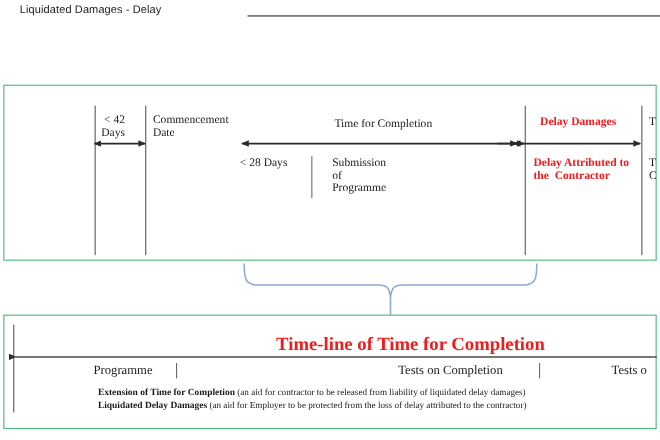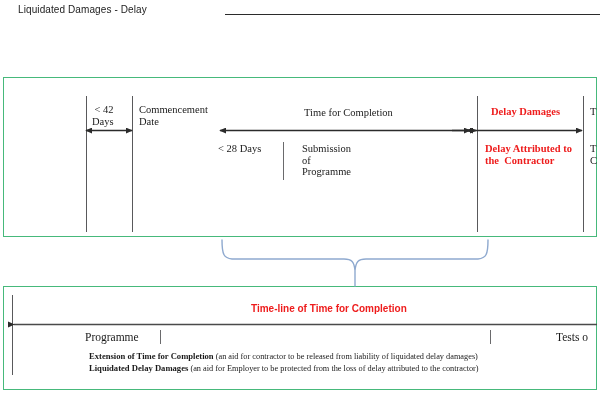--- a/index.html
+++ b/index.html
@@ -64,22 +64,22 @@
   
   .overlay{
     position:absolute;left:0;top:0;
     width:600px;height:400px;
     pointer-events:none;
   }
 
   
   .tl-head{
     position:absolute;
-    font-family:Liberation Sans, sans-serif;
-    font-weight:bold;font-size:10px;
+    font-family:Liberation Serif, serif;
+    font-weight:bold;font-size:17px;
     color:#ee1c1c;white-space:nowrap;
   }
   .bot-row{
     position:absolute;
     font-family:"Liberation Serif", serif;
     font-size:11.5px;color:#1a1a1a;
     white-space:nowrap;
   }
   .bot-note{
     position:absolute;
@@ -126,20 +126,21 @@
 
   <div class="green-box" id="bottom-box"></div>
 
   <div class="vline" style="left:12px;top:295px;height:80px;"></div>
 
   <div class="tl-head" style="left:251px;top:303px;">Time-line of Time for Completion</div>
 
   <div class="bot-row" style="left:85px;top:331px;">Programme</div>
   <div class="divider" style="left:160px;top:330px;height:14px;"></div>
 
+  <div class="bot-row" style="left:362px;top:331px;">Tests on Completion</div>
   <div class="divider" style="left:490px;top:330px;height:14px;"></div>
 
   <div class="bot-row" style="left:556px;top:331px;">Tests o</div>
 
   <div class="bot-note" style="left:89px;top:351px;">
     <b>Extension of Time for Completion</b>
     <span>(an aid for contractor to be released from liability of liquidated delay damages)</span>
   </div>
 
   <div class="bot-note" style="left:89px;top:363px;">

